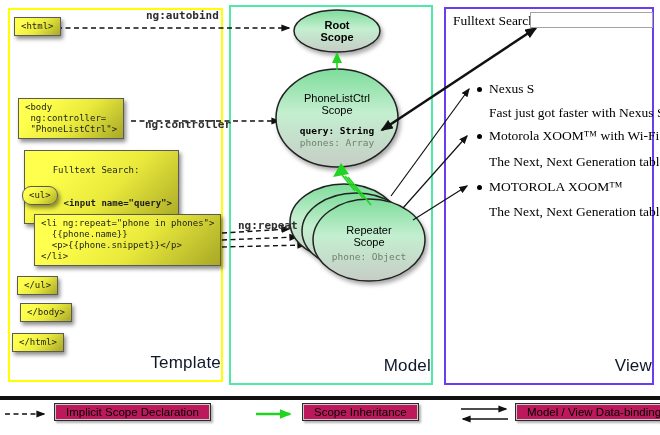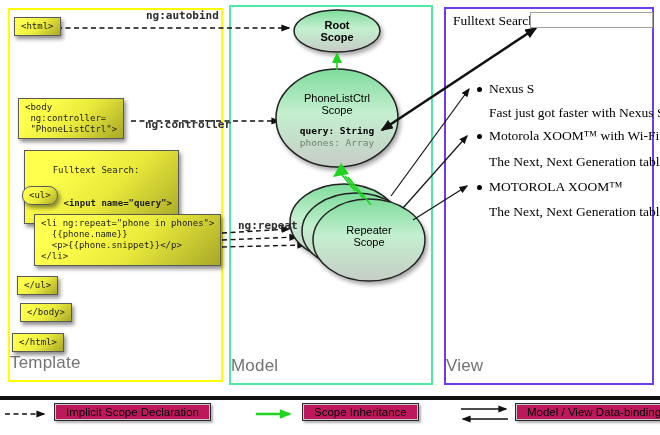--- a/index.html
+++ b/index.html
@@ -1,21 +1,21 @@
 <!DOCTYPE html>
 <html><head>
 <meta charset="utf-8">
 <style>
   html,body{margin:0;padding:0;background:#fff;}
   #stage{position:relative;width:660px;height:435px;background:#fff;overflow:hidden;
          font-family:"Liberation Sans",sans-serif;}
   
   .panel{position:absolute;border:2px solid;background:transparent;}
-  .panel-label{position:absolute;left:0;right:0;bottom:7px;text-align:left;
-               font-size:17px;color:#737373;letter-spacing:.2px;margin-top:48px;}
+  .panel-label{position:absolute;left:0;right:0;bottom:7px;text-align:right;
+               font-size:17px;color:#0f172a;letter-spacing:.2px;margin-top:48px;}
   
   .code-box{position:absolute;background:linear-gradient(135deg,#ffff4d 20%,#eaea3c 55%,#a8a827 100%);
             border:1px solid #5a5a5a;box-shadow:2px 3px 4px rgba(0,0,0,.45);
             font-family:"DejaVu Sans Mono","Liberation Mono",monospace;
             font-size:9px;line-height:11px;color:#1c1c1c;padding:3px 6px;white-space:pre;}
   .bold-line{font-weight:bold;}
   
   .arrow-label{position:absolute;font-family:"DejaVu Sans Mono","Liberation Mono",monospace;
                font-size:11px;font-weight:bold;color:#2e2e2e;white-space:nowrap;}
   
@@ -144,20 +144,21 @@
   <div class="arrow-label" style="left:238px;top:219px;">ng:repeat</div>
 
   <div class="scope-title" style="left:294px;top:19px;width:86px;font-weight:bold;">Root
 Scope</div>
   <div class="scope-title" style="left:277px;top:92px;width:120px;">PhoneListCtrl
 Scope</div>
   <div class="scope-prop prop-bold" style="left:277px;top:125px;width:120px;">query: String</div>
   <div class="scope-prop prop-gray" style="left:277px;top:137px;width:120px;">phones: Array</div>
   <div class="scope-title" style="left:311px;top:224px;width:116px;">Repeater
 Scope</div>
+  <div class="scope-prop prop-gray" style="left:311px;top:251px;width:116px;">phone: Object</div>
 
   <div class="view-search-label serif" style="left:453px;top:13px;">Fulltext Search:</div>
   <input class="view-input" type="text" style="left: 530px; top: 12px;" value="">
 
   <span class="bullet" style="left:477px;top:87px;"></span>
   <div class="view-title serif" style="left:489px;top:81px;">Nexus S</div>
   <div class="view-desc serif" style="left:489px;top:105px;">Fast just got faster with Nexus S.</div>
 
   <span class="bullet" style="left:477px;top:134px;"></span>
   <div class="view-title serif" style="left:489px;top:128px;">Motorola XOOM™ with Wi-Fi</div>

